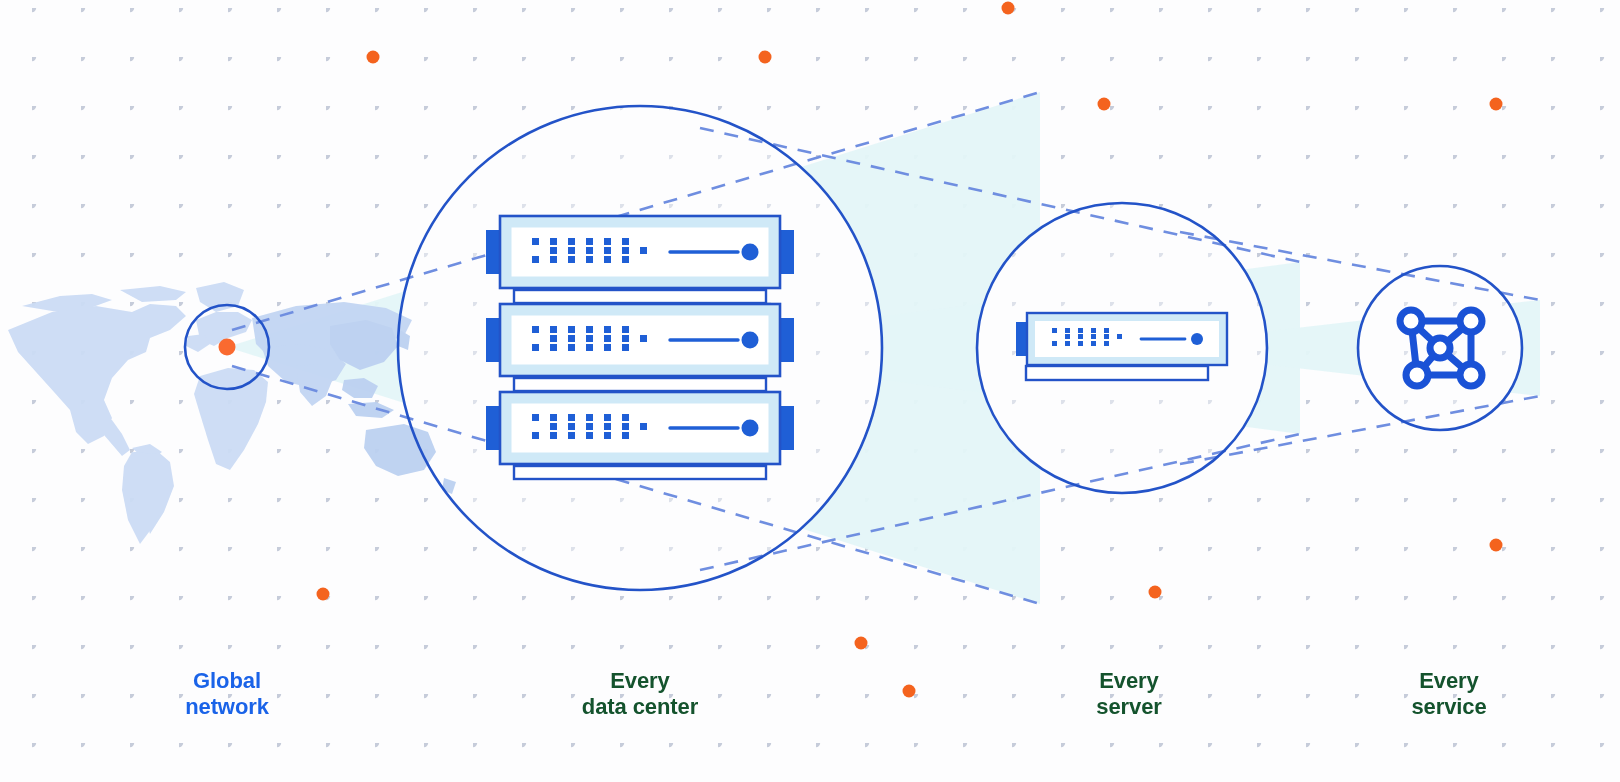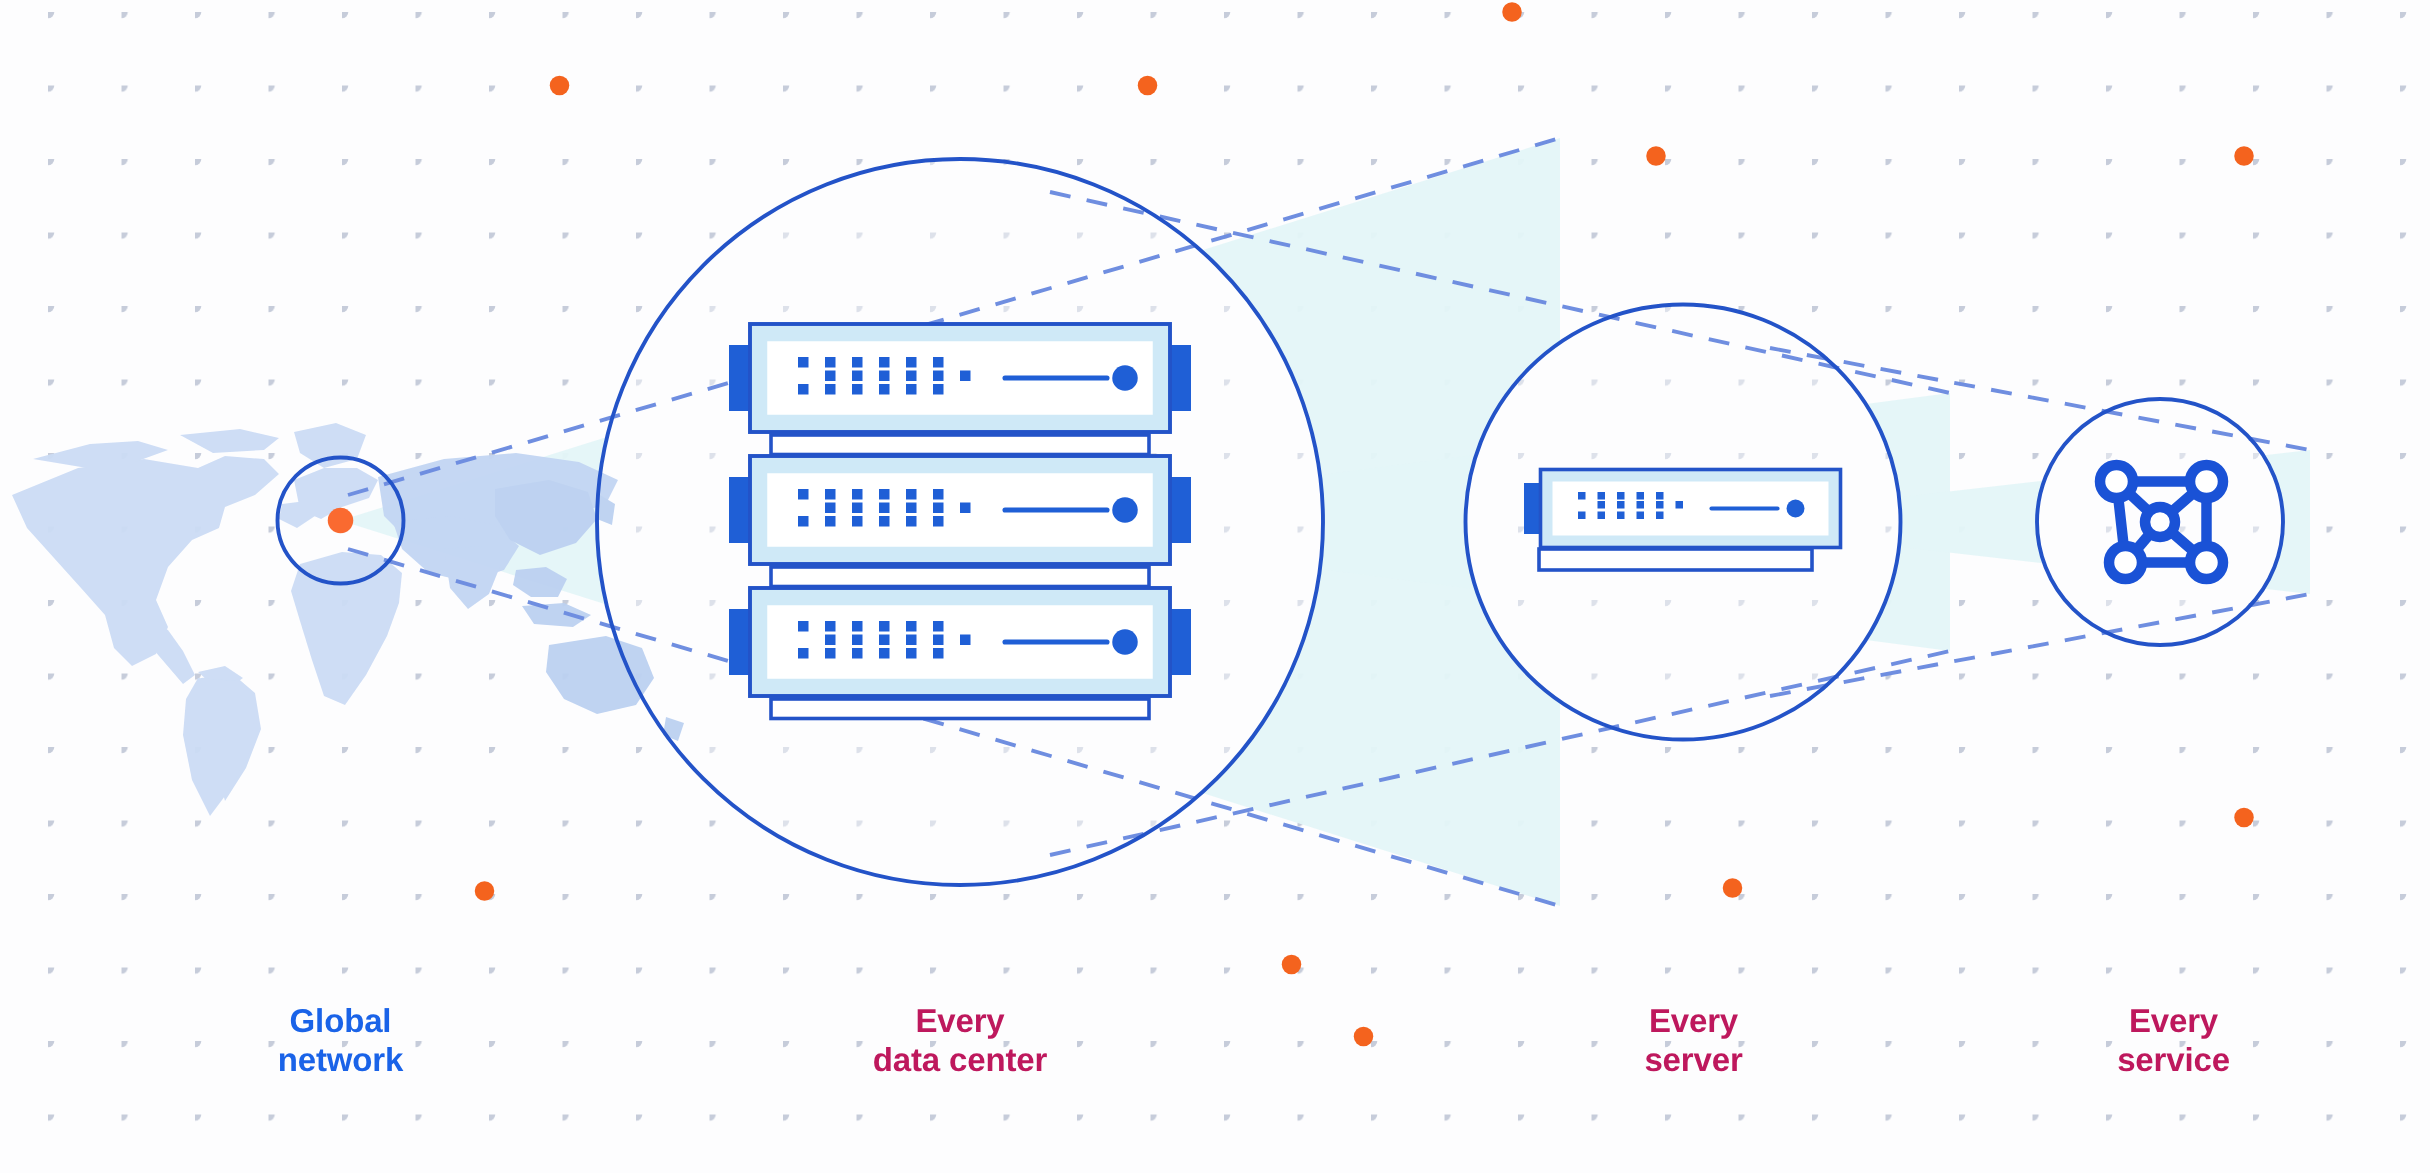--- a/index.html
+++ b/index.html
@@ -37,21 +37,21 @@
   .caption {
     position: absolute;
     text-align: center;
     font-size: 22px;
     font-weight: 700;
     line-height: 1.16;
     letter-spacing: -0.1px;
     white-space: pre-line;
     transform: translateX(-50%);
   }
-  .caption.dark { color: #be185d; }
+  .caption.dark { color: #14532d; }
   .caption.blue { color: #1a63e8; }
 </style>
 </head>
 <body>
 
 <div id="stage">
 
   <svg class="layer" viewBox="0 0 1620 782" xmlns="http://www.w3.org/2000/svg" aria-hidden="true">
     <defs>
       <pattern id="dotgrid" x="32" y="8" width="49" height="49" patternUnits="userSpaceOnUse">

